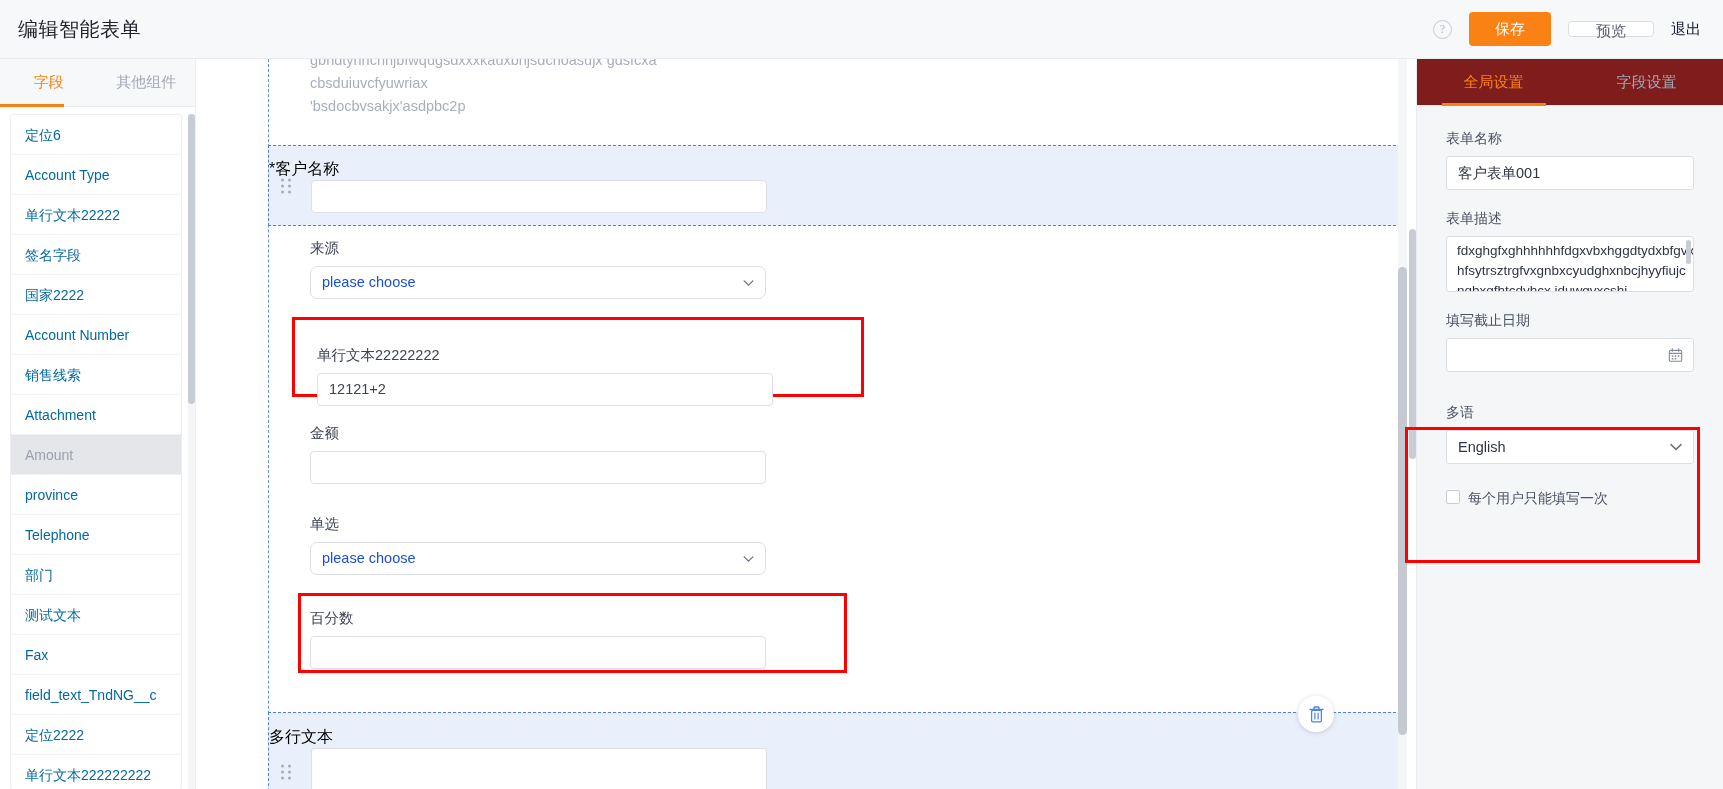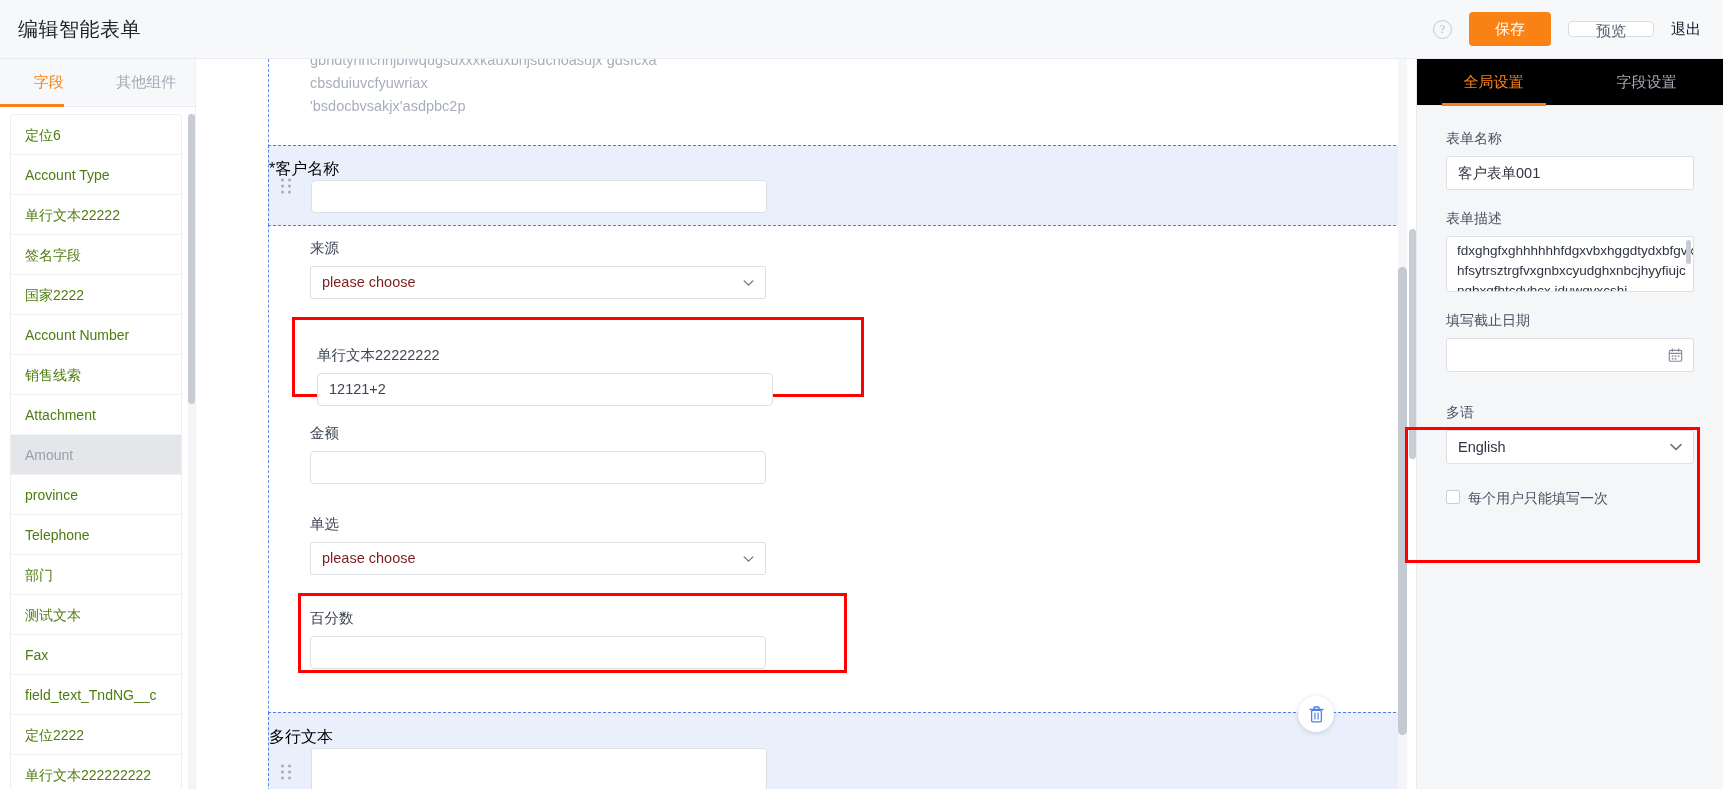--- a/index.html
+++ b/index.html
@@ -60,21 +60,21 @@
     content: ""; position: absolute; left: 0; bottom: -1px;
     width: 64px; height: 3px; background: #fa8214;
   }
   .field-list {
     position: absolute; left: 10px; top: 55px; width: 172px; height: 676px;
     border: 1px solid #eceef2; border-radius: 3px; overflow: hidden;
     background: #fff;
   }
   .field-item {
     height: 40px; line-height: 40px; padding-left: 14px;
-    font-size: 14px; color: #4d7c0f; border-bottom: 1px solid #f0f2f5;
+    font-size: 14px; color: #0369a1; border-bottom: 1px solid #f0f2f5;
     cursor: pointer; white-space: nowrap; overflow: hidden;
   }
   .field-item.selected { background: #e4e6ea; color: #9aa0ad; }
   .left-scrollbar {
     position: absolute; right: 0px; top: 55px; width: 7px; height: 676px;
     background: #f4f5f7;
   }
   .left-scrollbar .thumb {
     position: absolute; top: 0; left: 0; width: 7px; height: 290px;
     background: #c8ccd4; border-radius: 4px;
@@ -107,22 +107,22 @@
     display: inline-block;
   }
   .input-box {
     margin-left: 42px; width: 456px; height: 33px;
     border: 1px solid #dcdfe6; border-radius: 4px; background: #fff;
     font-size: 14.5px; color: #3d4453; padding: 0 11px; line-height: 31px;
     font-family: "Liberation Sans", sans-serif;
   }
   .select-box {
     margin-left: 42px; width: 456px; height: 33px;
-    border: 1px solid #dcdfe6; border-radius: 2px; background: #fff;
-    font-size: 14.5px; color: #7f1d1d; padding: 0 11px; line-height: 31px;
+    border: 1px solid #dcdfe6; border-radius: 7px; background: #fff;
+    font-size: 14.5px; color: #1d4ed8; padding: 0 11px; line-height: 31px;
     position: relative; cursor: pointer;
   }
   .select-box .caret {
     position: absolute; right: 11px; top: 50%; transform: translateY(-50%);
     width: 11px; height: 7px;
   }
   .textarea-box {
     margin-left: 42px; width: 456px; height: 62px;
     border: 1px solid #dcdfe6; border-radius: 3px; background: #fff;
   }
@@ -152,21 +152,21 @@
     position: absolute; left: 0; top: 208px; width: 9px; height: 468px;
     background: #c5c9d1; border-radius: 5px;
   }
 
   
   .right-panel {
     position: absolute; left: 1416px; top: 59px; width: 307px; height: 730px;
     background: #f5f6f8; border-left: 1px solid #e9ebf0;
   }
   .right-tabs {
-    display: flex; height: 47px; background: #000000;
+    display: flex; height: 47px; background: #7f1d1d;
     border-bottom: 1px solid #e9ebf0; position: relative;
   }
   .right-tab {
     flex: 1; display: flex; align-items: center; justify-content: center;
     font-size: 15px; color: #a3a8b5; cursor: pointer;
   }
   .right-tab.active { color: #fa8214; }
   .right-tab.active::after {
     content: ""; position: absolute; left: 25px; bottom: -1px;
     width: 104px; height: 3px; background: #fa8214;

